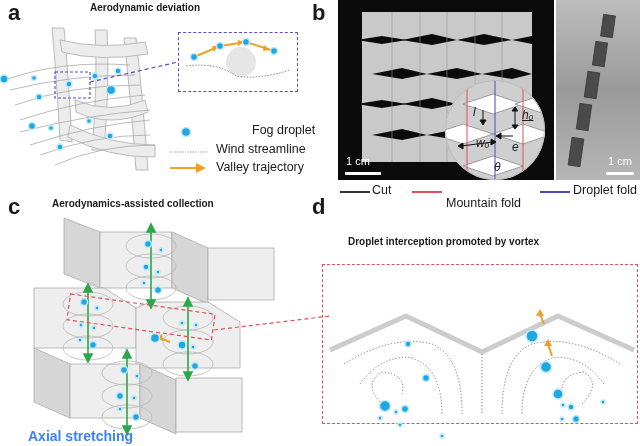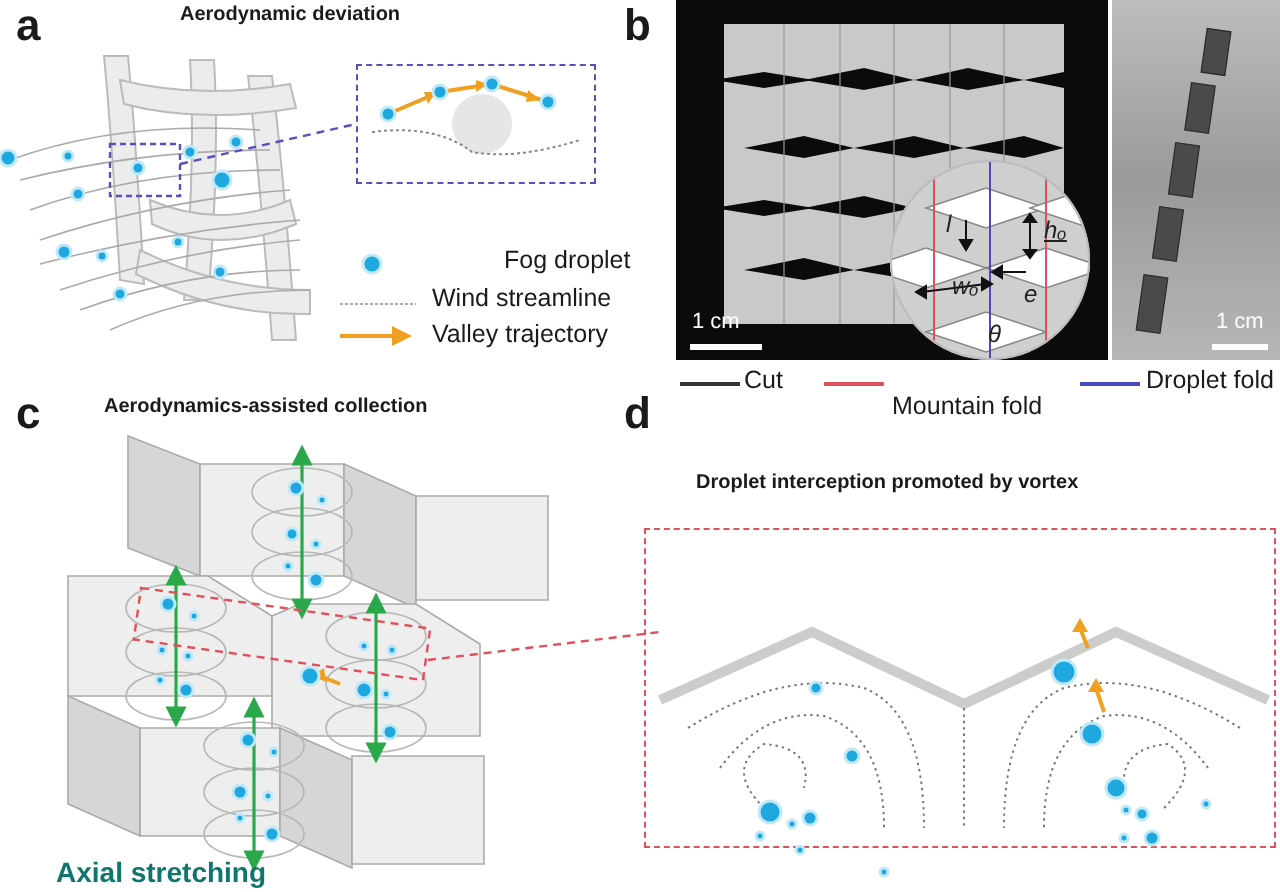--- a/index.html
+++ b/index.html
@@ -5,21 +5,21 @@
   html, body { margin:0; padding:0; background:#ffffff; }
   body { width:640px; height:446px; position:relative; overflow:hidden; font-family:"Liberation Sans", sans-serif; color:#1a1a1a; }
   .panel-letter { position:absolute; font-weight:bold; font-size:22px; line-height:1; }
   .panel-title { position:absolute; font-weight:bold; font-size:10px; white-space:nowrap; }
   .legend-text { position:absolute; font-size:12.5px; white-space:nowrap; }
   .abs { position:absolute; }
   svg { position:absolute; overflow:visible; }
   .photo { position:absolute; background:#0b0b0b; }
   .photo2 { position:absolute; background:linear-gradient(180deg,#bdbdbd,#9a9a9a 50%,#b6b6b6); }
   .scale-text { position:absolute; color:#fff; font-size:11px; }
-  .green-label { position:absolute; color:#0f766e; font-weight:bold; font-size:14px; white-space:nowrap; }
+  .green-label { position:absolute; color:#3b82f6; font-weight:bold; font-size:14px; white-space:nowrap; }
   .var { position:absolute; font-style:italic; font-size:12px; color:#222; }
 </style>
 </head>
 <body>
 
 <div class="panel-letter" style="left:8px;top:2px;">a</div>
 <div class="panel-letter" style="left:312px;top:2px;">b</div>
 <div class="panel-letter" style="left:8px;top:196px;">c</div>
 <div class="panel-letter" style="left:312px;top:196px;">d</div>
 

